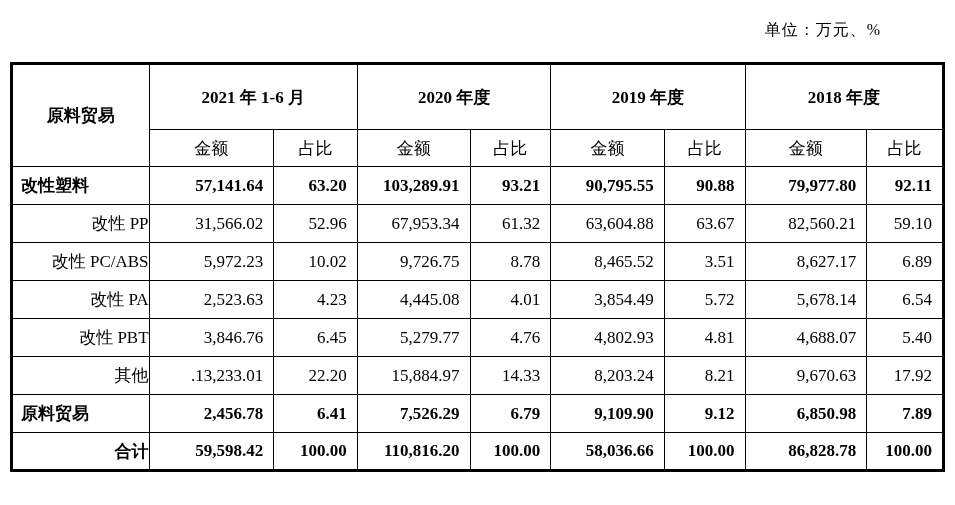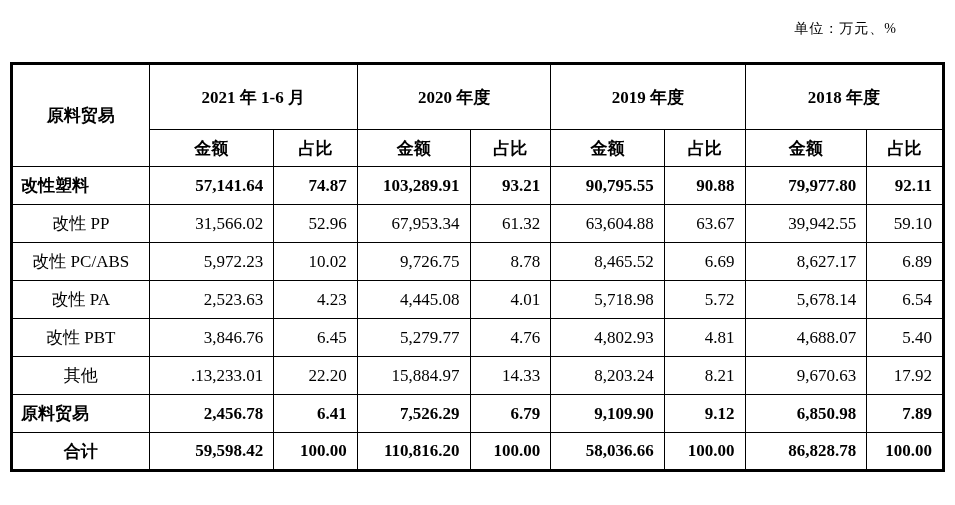--- a/index.html
+++ b/index.html
@@ -7,46 +7,46 @@
   body {
     width: 955px; height: 505px;
     font-family: "Liberation Serif", "DejaVu Serif", serif;
     color: #000000;
     position: relative;
     overflow: hidden;
   }
   .unit-label {
     position: absolute;
     top: 20px;
-    right: 58px;
-    font-size: 14px;
+    right: 74px;
+    font-size: 16px;
     letter-spacing: 1px;
     white-space: nowrap;
   }
   table.data-table {
     position: absolute;
     left: 10px;
     top: 62px;
     width: 935px;
     border-collapse: collapse;
     table-layout: fixed;
     border: 3px solid #000000;
     font-size: 17px;
   }
   .data-table th, .data-table td {
     border: 1.5px solid #000000;
     overflow: hidden;
     white-space: nowrap;
   }
   .data-table thead tr.period-row th { height: 66px; font-weight: bold; text-align: center; }
-  .data-table thead tr.sub-row th { height: 37px; font-weight: bold; }
+  .data-table thead tr.sub-row th { height: 37px; font-weight: normal; }
   .data-table tbody td { height: 38px; }
   .num { text-align: right; padding-right: 10px; }
   .cat-left { text-align: left; padding-left: 8px; }
-  .cat-center { text-align: center; }
+  .cat-center { text-align: right; }
   .bold-row td { font-weight: bold; }
 </style>
 </head>
 <body>
 
 <div class="unit-label">单位：万元、%</div>
 
 <table class="data-table">
   <colgroup>
     <col style="width:14.76%">
@@ -75,57 +75,57 @@
       <th>金额</th>
       <th>占比</th>
       <th>金额</th>
       <th>占比</th>
     </tr>
   </thead>
   <tbody>
     <tr class="bold-row">
       <td class="cat-left">改性塑料</td>
       <td class="num">57,141.64</td>
-      <td class="num">74.87</td>
+      <td class="num">63.20</td>
       <td class="num">103,289.91</td>
       <td class="num">93.21</td>
       <td class="num">90,795.55</td>
       <td class="num">90.88</td>
       <td class="num">79,977.80</td>
       <td class="num">92.11</td>
     </tr>
     <tr>
       <td class="cat-center">改性 PP</td>
       <td class="num">31,566.02</td>
       <td class="num">52.96</td>
       <td class="num">67,953.34</td>
       <td class="num">61.32</td>
       <td class="num">63,604.88</td>
       <td class="num">63.67</td>
-      <td class="num">39,942.55</td>
+      <td class="num">82,560.21</td>
       <td class="num">59.10</td>
     </tr>
     <tr>
       <td class="cat-center">改性 PC/ABS</td>
       <td class="num">5,972.23</td>
       <td class="num">10.02</td>
       <td class="num">9,726.75</td>
       <td class="num">8.78</td>
       <td class="num">8,465.52</td>
-      <td class="num">6.69</td>
+      <td class="num">3.51</td>
       <td class="num">8,627.17</td>
       <td class="num">6.89</td>
     </tr>
     <tr>
       <td class="cat-center">改性 PA</td>
       <td class="num">2,523.63</td>
       <td class="num">4.23</td>
       <td class="num">4,445.08</td>
       <td class="num">4.01</td>
-      <td class="num">5,718.98</td>
+      <td class="num">3,854.49</td>
       <td class="num">5.72</td>
       <td class="num">5,678.14</td>
       <td class="num">6.54</td>
     </tr>
     <tr>
       <td class="cat-center">改性 PBT</td>
       <td class="num">3,846.76</td>
       <td class="num">6.45</td>
       <td class="num">5,279.77</td>
       <td class="num">4.76</td>

